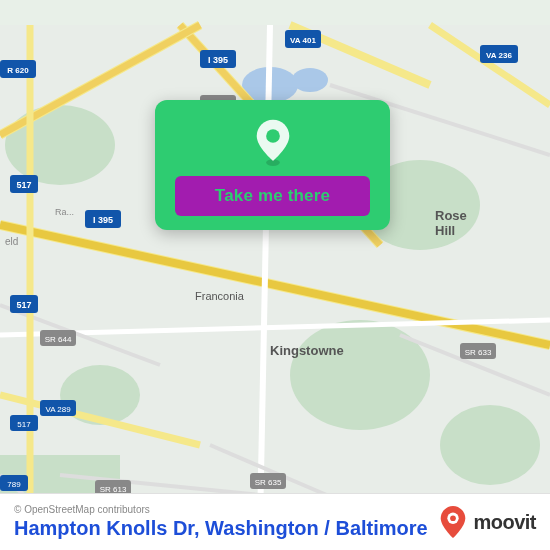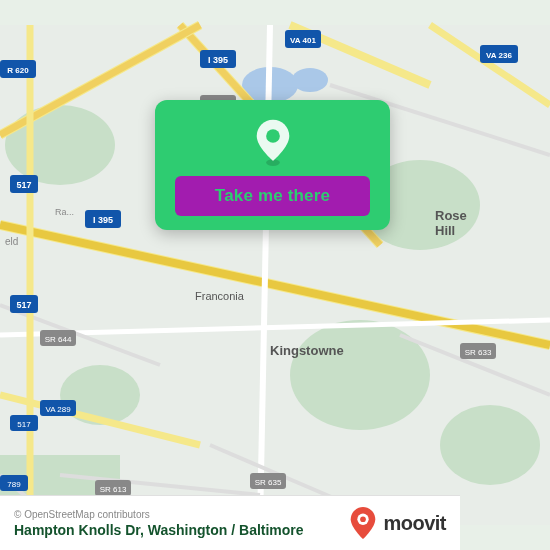--- a/index.html
+++ b/index.html
@@ -60,21 +60,21 @@
       width: 100%;
       text-align: center;
       letter-spacing: 0.01em;
     }
 
     
     #bottom-bar {
       position: absolute;
       bottom: 0;
       left: 0;
-      width: 460px;
+      width: 550px;
       background: white;
       padding: 10px 14px 10px 14px;
       display: flex;
       align-items: center;
       justify-content: space-between;
       border-top: 1px solid #e0e0e0;
       z-index: 20;
     }
 
     #bottom-left {
@@ -82,23 +82,23 @@
       flex-direction: column;
     }
 
     #attribution {
       font-size: 10px;
       color: #888;
       margin-bottom: 2px;
     }
 
     #location-name {
-      font-size: 14px;
+      font-size: 20px;
       font-weight: bold;
-      color: #14532d;
+      color: #1d4ed8;
     }
 
     #moovit-logo {
       display: flex;
       align-items: center;
       gap: 6px;
     }
 
     #moovit-pin {
       width: 28px;

